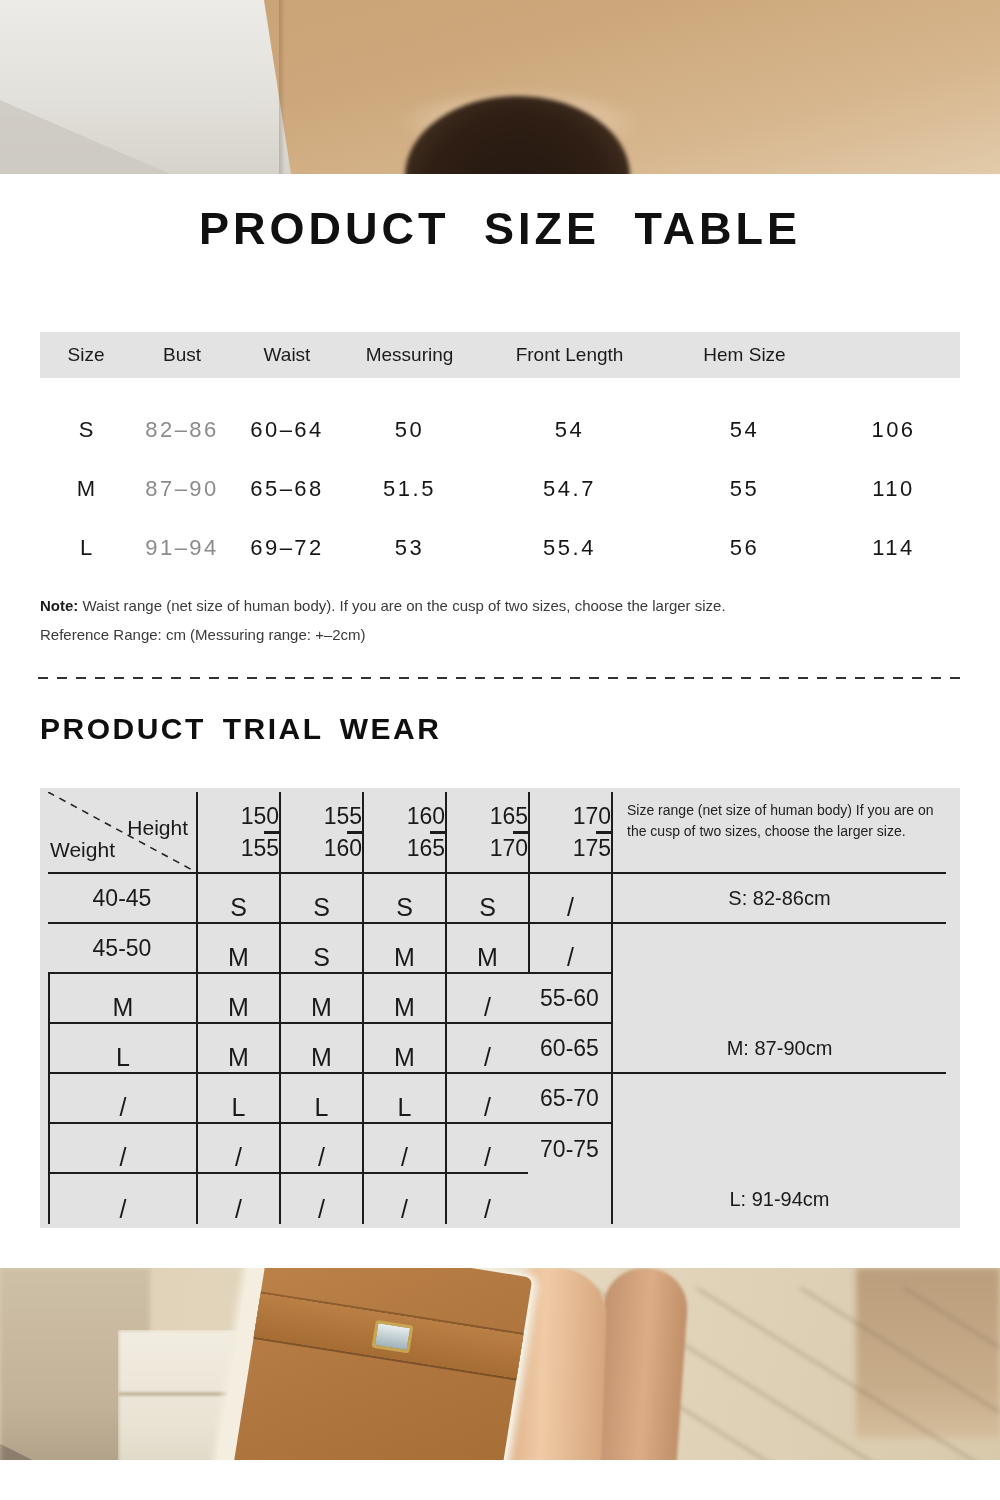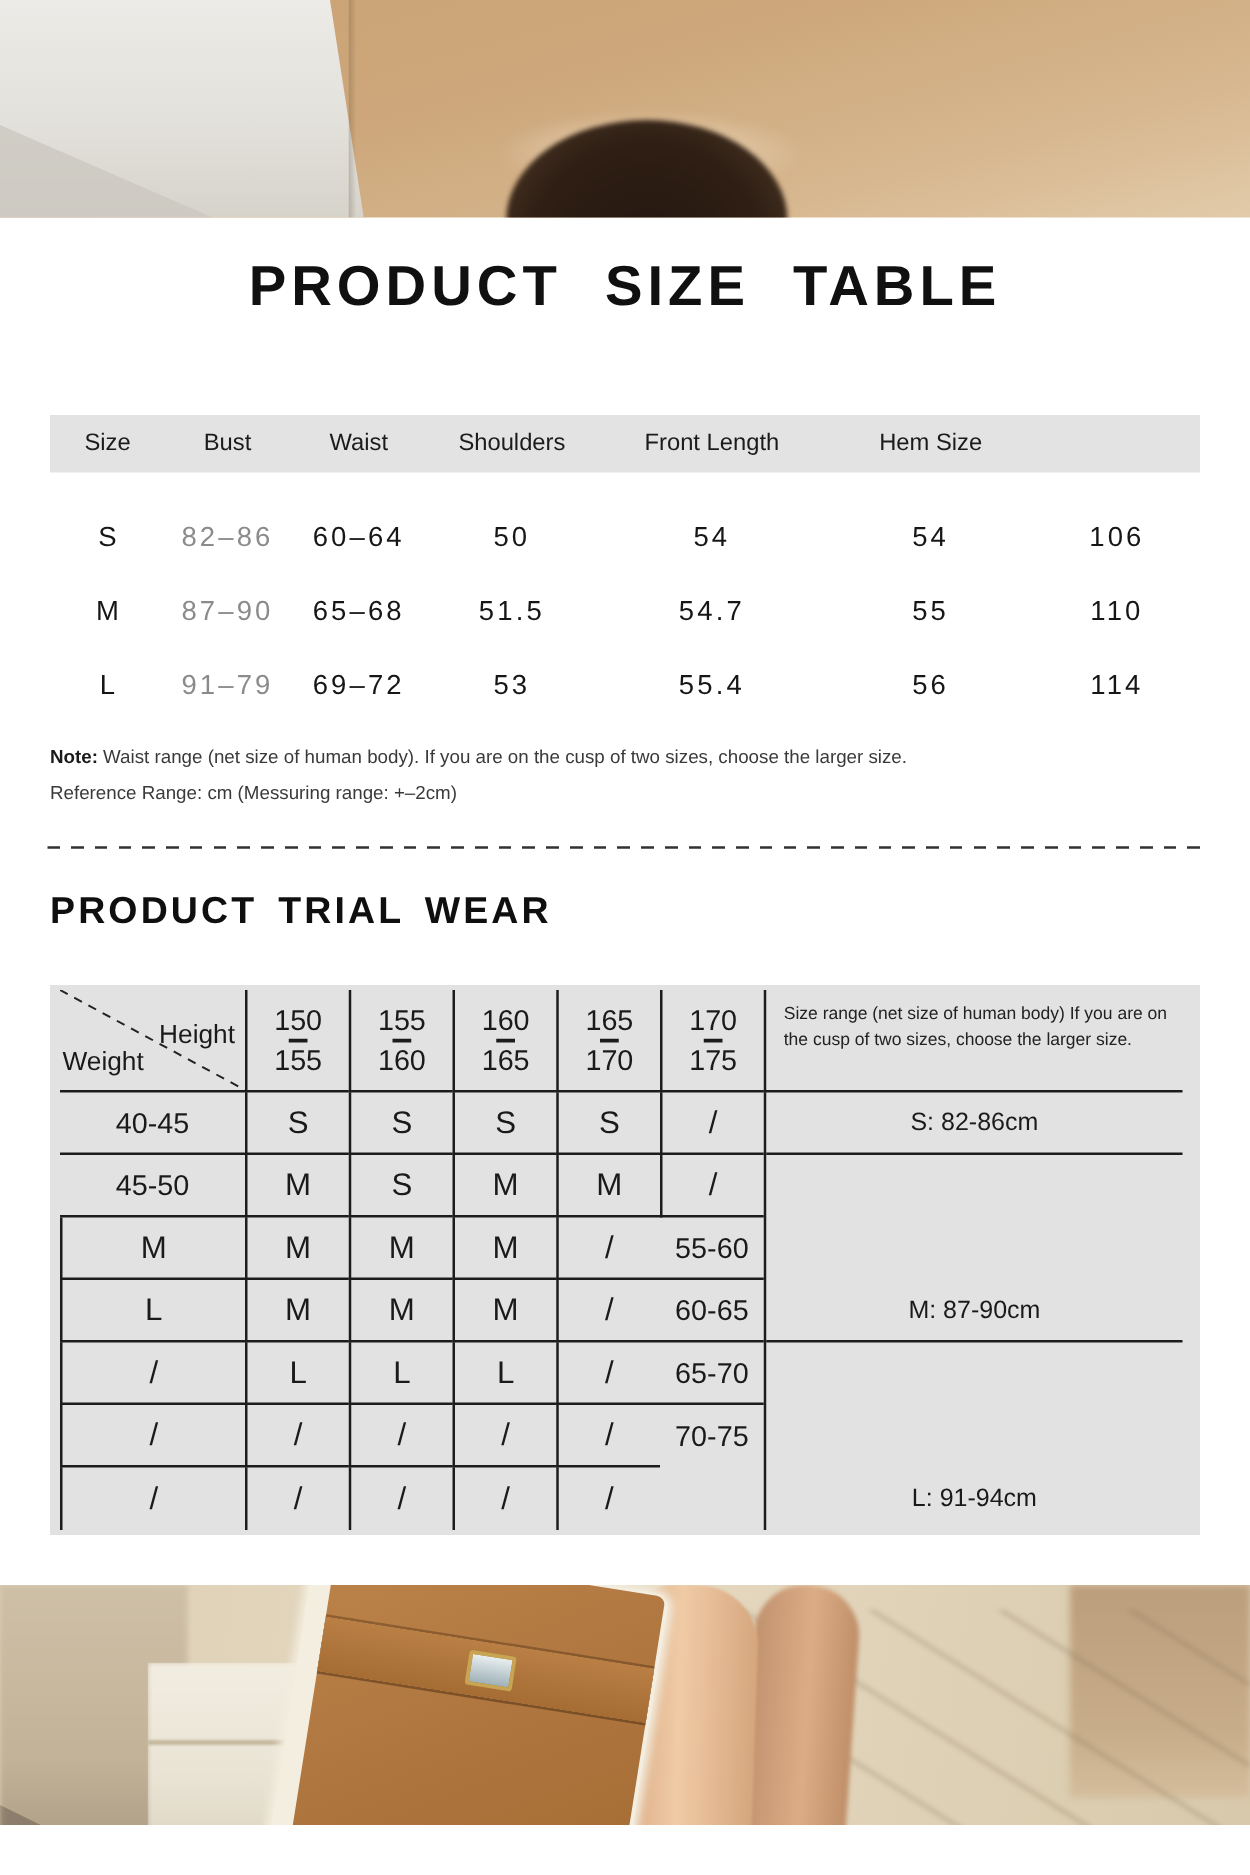--- a/index.html
+++ b/index.html
@@ -46,21 +46,21 @@
     background:repeating-linear-gradient(90deg,#323232 0 10px,transparent 10px 19px);}
   .h2-title{position:absolute;left:40px;top:712px;font-size:30px;font-weight:bold;
     letter-spacing:2.5px;word-spacing:6px;color:#0f0f0f;}
 
   
   .panel{position:absolute;left:40px;top:788px;width:920px;height:440px;background:var(--panel);
     padding:4px 14px 4px 8px;}
   .t2-grid{display:grid;grid-template-columns:148px 83px 83px 83px 83px 83px 1fr;
     grid-template-rows:82px repeat(7,50px);}
   .cell{display:flex;align-items:center;justify-content:center;position:relative;color:#1a1a1a;}
-  .bl{border-left:2px solid var(--line);}
+  .bl{border-left:2px solid var(--line);align-items:flex-end;}
   .bb{border-bottom:2px solid var(--line);}
   .corner{position:relative;}
   .corner svg{position:absolute;inset:0;width:100%;height:100%;}
   .corner .lab-top{position:absolute;right:8px;top:24px;font-size:21px;}
   .corner .lab-bottom{position:absolute;left:2px;bottom:10px;font-size:21px;}
   .hcol{flex-direction:column;font-size:23px;line-height:1;}
   .hcol .dashbar{width:15px;height:3px;background:#1c1c1c;margin:3px 0;}
   .hnote{font-size:14px;line-height:1.5;padding:8px 8px 8px 14px;text-align:left;
     align-items:flex-start;justify-content:flex-start;color:#222;}
   .wlabel{font-size:23px;}
@@ -115,21 +115,21 @@
     <div class="tp-hair"></div>
   </div>
 
   <h1 class="h1-title">PRODUCT SIZE TABLE</h1>
 
   <div class="table1">
     <div class="t1-grid t1-head">
       <div class="hc">Size</div>
       <div class="hc">Bust</div>
       <div class="hc">Waist</div>
-      <div class="hc">Shoulders</div>
+      <div class="hc">Messuring</div>
       <div class="hc">Front Length</div>
       <div class="hc">Hem Size</div>
     </div>
     <div class="t1-body">
       <div class="t1-grid t1-row">
         <div>S</div>
         <div class="num dim">82–86</div>
         <div class="num">60–64</div>
         <div class="num">50</div>
         <div class="num">54</div>
@@ -140,21 +140,21 @@
         <div>M</div>
         <div class="num dim">87–90</div>
         <div class="num">65–68</div>
         <div class="num">51.5</div>
         <div class="num">54.7</div>
         <div class="num">55</div>
         <div class="num">110</div>
       </div>
       <div class="t1-grid t1-row">
         <div>L</div>
-        <div class="num dim">91–79</div>
+        <div class="num dim">91–94</div>
         <div class="num">69–72</div>
         <div class="num">53</div>
         <div class="num">55.4</div>
         <div class="num">56</div>
         <div class="num">114</div>
       </div>
     </div>
   </div>
 
   <div class="note-block">

